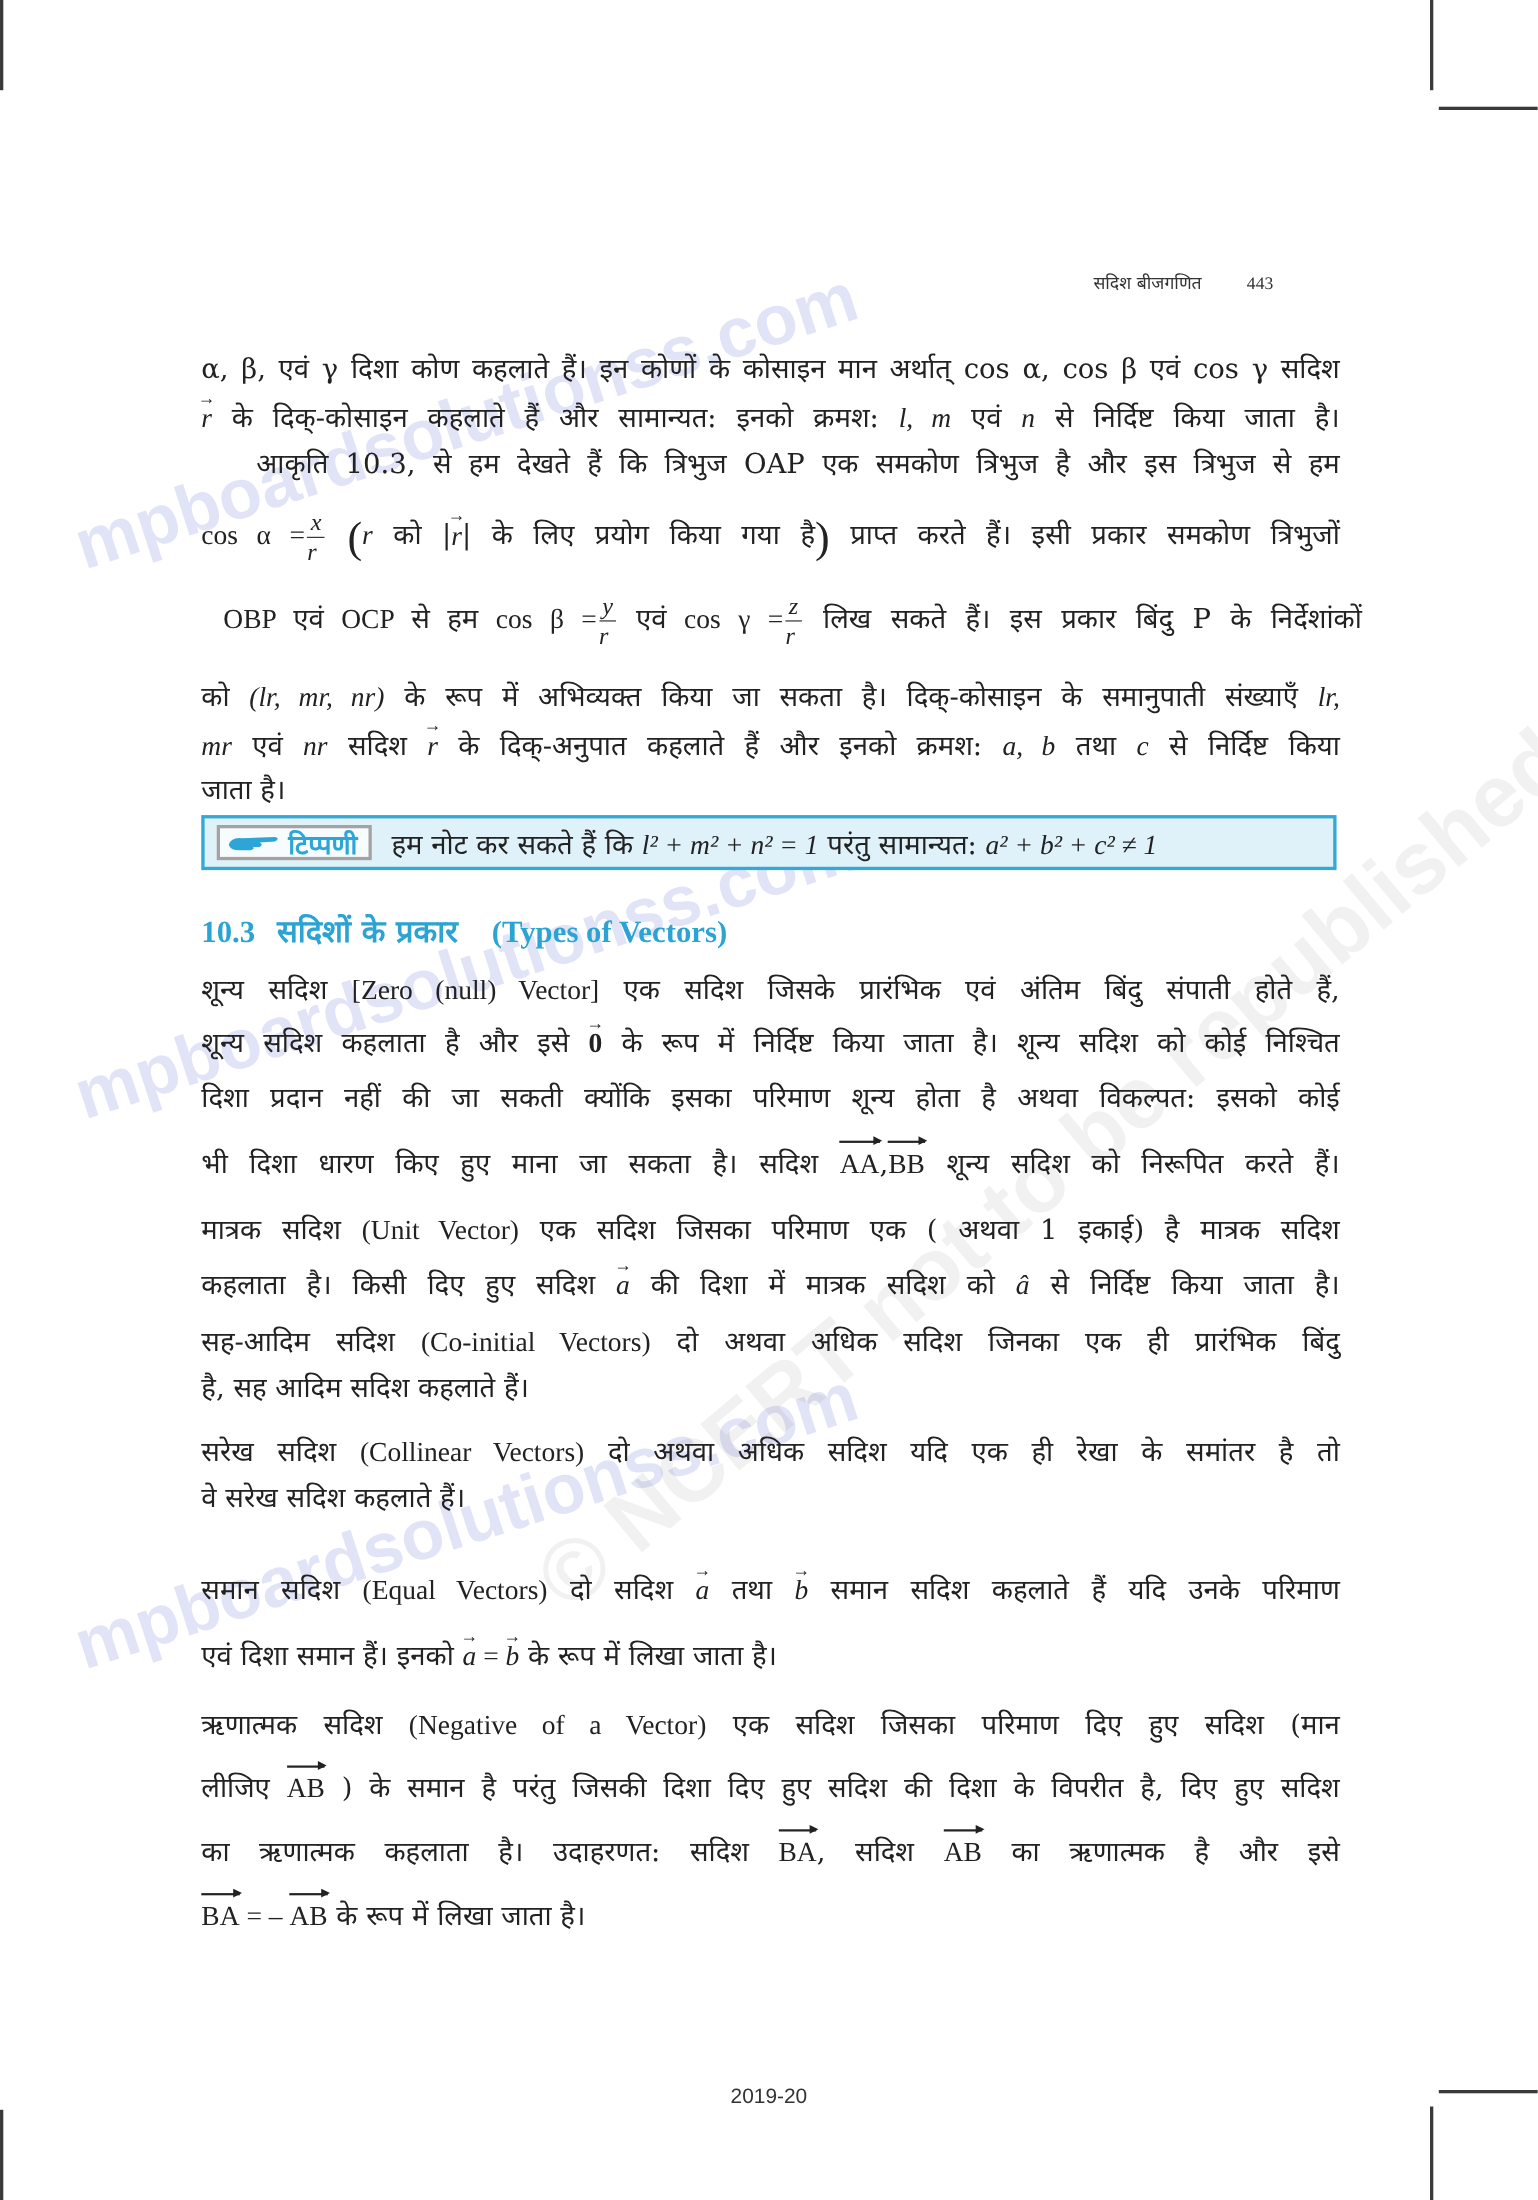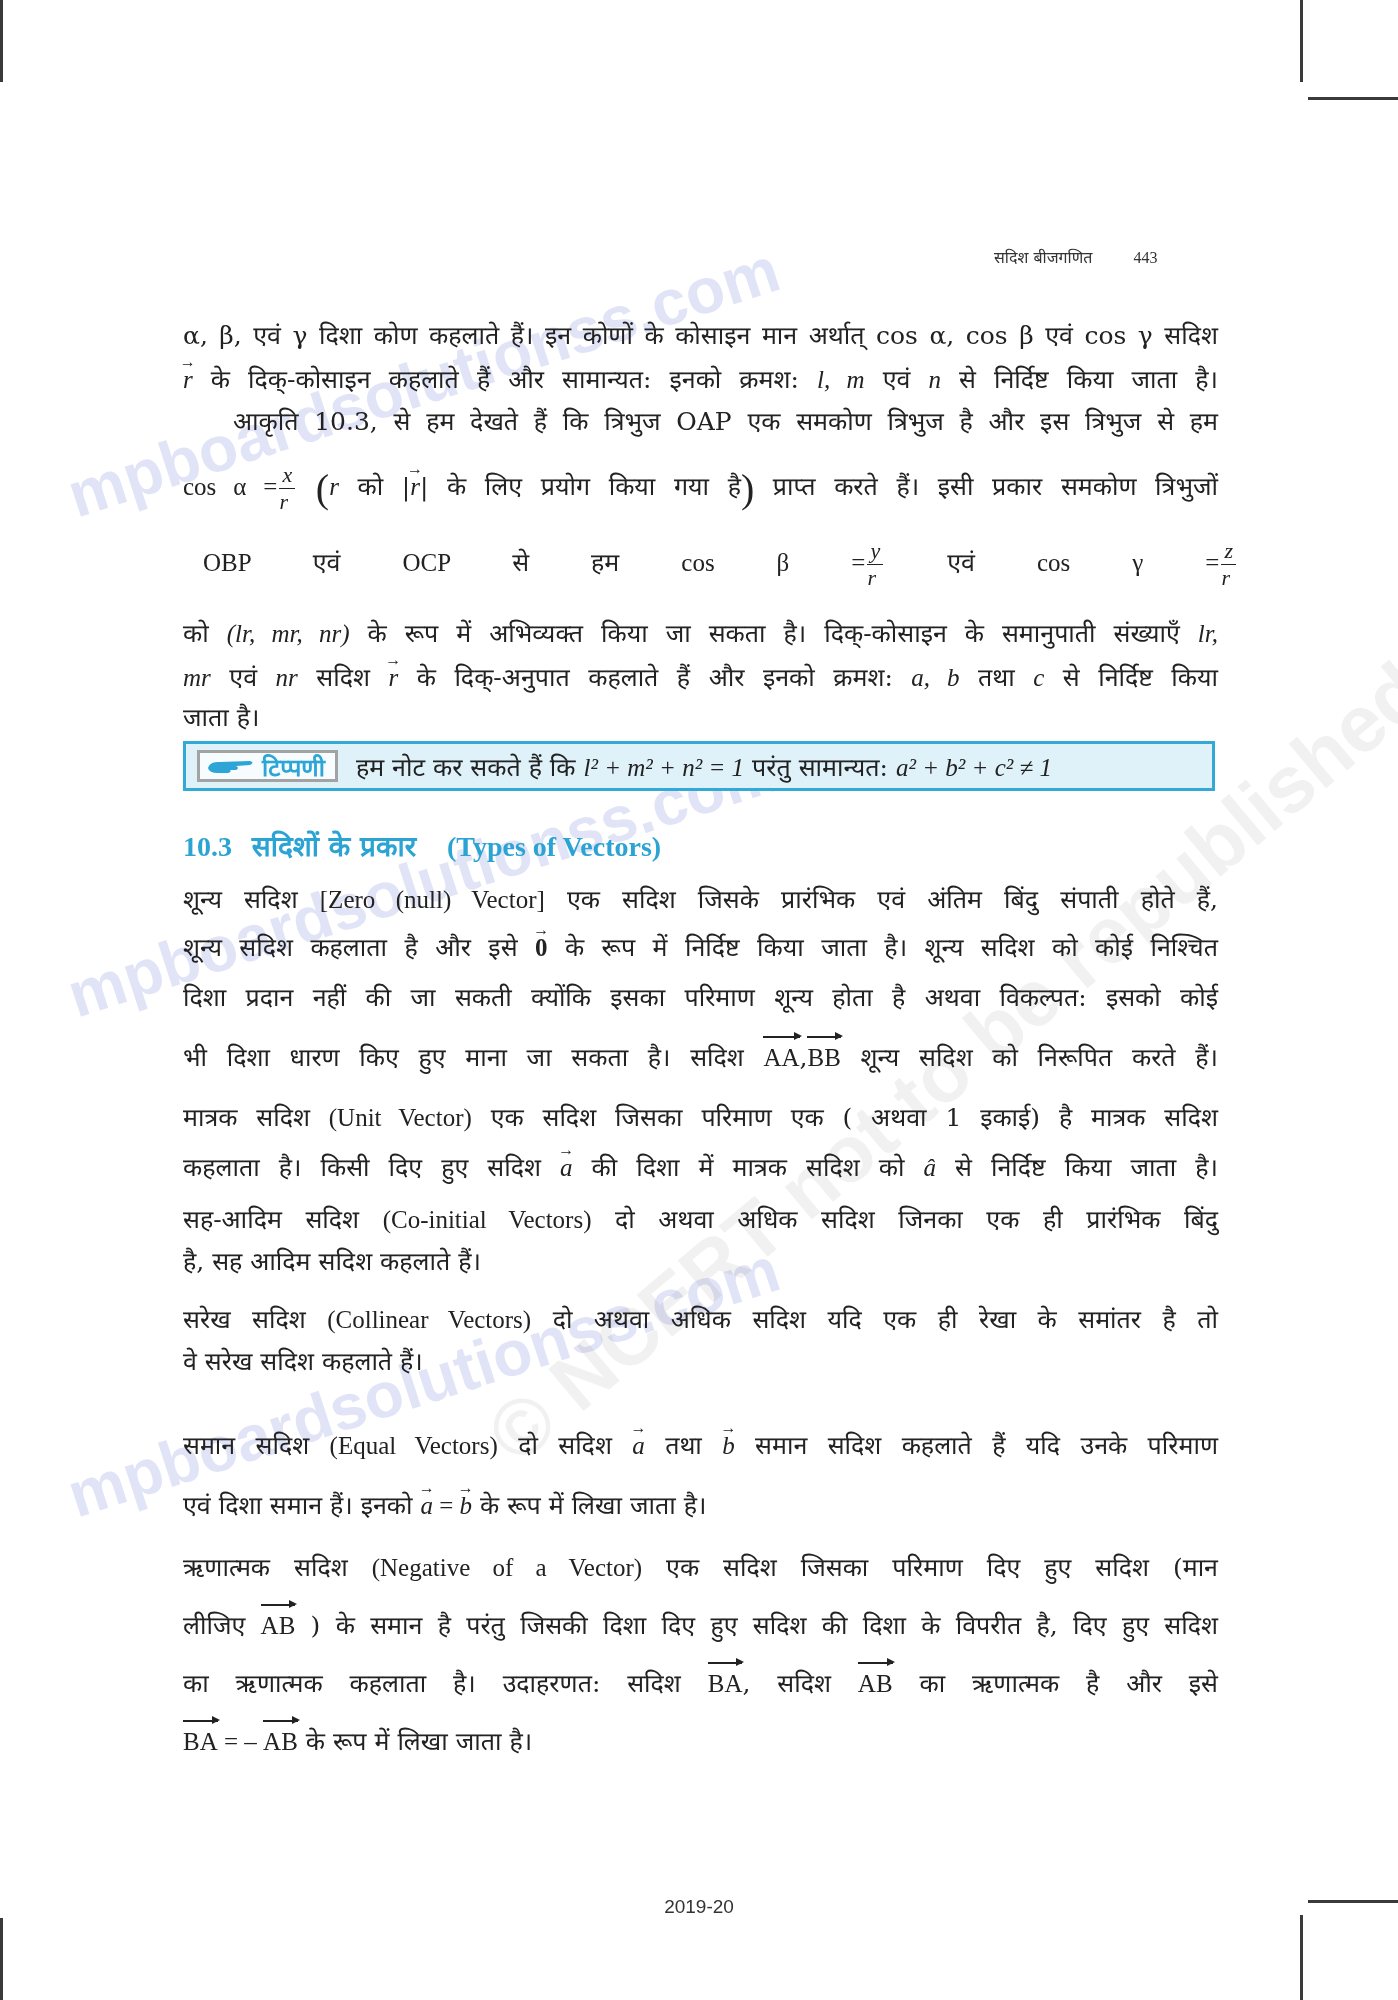--- a/index.html
+++ b/index.html
@@ -85,21 +85,21 @@
 <div class="line" style="top:318px;">α, β, एवं γ दिशा कोण कहलाते हैं। इन कोणों के कोसाइन मान अर्थात् cos α, cos β एवं cos γ सदिश</div>
 <div class="line" style="top:362px;">
   <i class="v vec">r</i><span> के दिक्-कोसाइन कहलाते हैं और सामान्यत: इनको क्रमश: </span><i class="v">l, m</i><span> एवं </span><i class="v">n</i><span> से निर्दिष्ट किया जाता है।</span>
 </div>
 <div class="line indent" style="top:404px;">आकृति 10.3, से हम देखते हैं कि त्रिभुज OAP एक समकोण त्रिभुज है और इस त्रिभुज से हम</div>
 <div class="line" style="top:462px;">
   <span class="lat">cos α =</span><span class="frac"><span class="num">x</span><span class="den">r</span></span>
   <span class="paren">(</span><i class="v">r</i><span> को |</span><i class="v vec">r</i><span>| के लिए प्रयोग किया गया है</span><span class="paren">)</span><span> प्राप्त करते हैं। इसी प्रकार समकोण त्रिभुजों</span>
 </div>
 <div class="line" style="top:538px;margin-left:20px;">
-  <span class="lat">OBP एवं OCP से हम  cos β =</span><span class="frac"><span class="num">y</span><span class="den">r</span></span><span class="lat"> एवं  cos γ =</span><span class="frac"><span class="num">z</span><span class="den">r</span></span>
+  <span class="lat">OBP एवं OCP से हम  cos β =</span><span class="frac"><span class="num">y</span><span class="den">r</span></span><span class="lat"> एवं  cos γ =</span><span class="frac"><span class="num">z</span><span class="den">r</span></span><span> लिख सकते हैं। इस प्रकार बिंदु P के निर्देशांकों</span>
 </div>
 <div class="line" style="top:616px;">
   <span>को </span><i class="v">(lr, mr, nr)</i><span> के रूप में अभिव्यक्त किया जा सकता है। दिक्-कोसाइन के समानुपाती संख्याएँ </span><i class="v">lr,</i>
 </div>
 <div class="line" style="top:660px;">
   <i class="v">mr</i><span>  एवं </span><i class="v">nr</i><span> सदिश </span><i class="v vec">r</i><span> के दिक्-अनुपात कहलाते हैं और इनको क्रमश: </span><i class="v">a, b</i><span> तथा </span><i class="v">c</i><span> से निर्दिष्ट किया</span>
 </div>
 <div class="line short" style="top:700px;">जाता है।</div>
 
 <div class="note-box">

